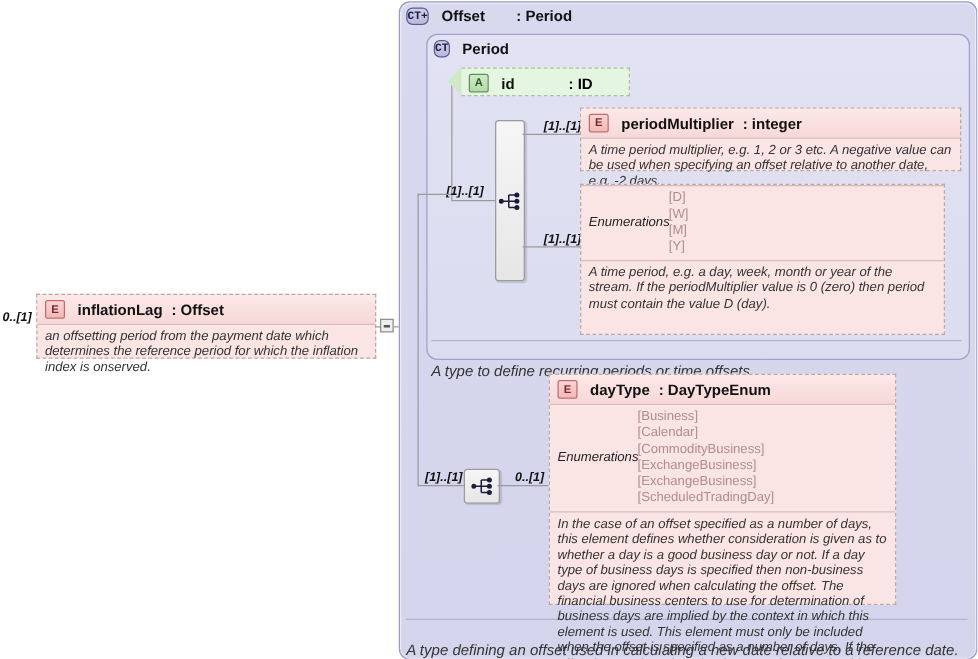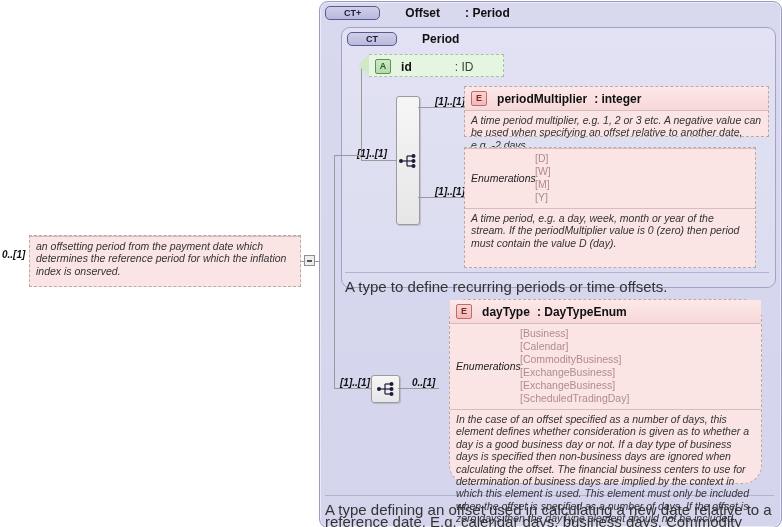--- a/index.html
+++ b/index.html
@@ -21,26 +21,26 @@
   }
   .ct-inner{
     position:absolute;
     background:linear-gradient(to bottom,#e2e2f4,#dcdcf0);
     border:1px solid #a2a2c8;border-radius:9px;
   }
   .badge{
     display:inline-block;border:1px solid #5a5a8c;border-radius:5px;
     background:linear-gradient(to bottom,#cfcfe8,#b9b9dd);
     color:#1b1b44;font-size:9px;font-weight:bold;
-    padding:0 18px;line-height:12px;height:12px;
-    vertical-align:middle;letter-spacing:0px;
+    padding:0 0;line-height:12px;height:12px;
+    vertical-align:middle;letter-spacing:0px;font-family:Liberation Mono, monospace;
   }
   .title-row{position:absolute;white-space:nowrap;}
   .title-row .tname{
-    font-size:12px;font-weight:bold;color:#111;margin-left:22px;
+    font-size:12px;font-weight:bold;color:#111;margin-left:7px;
     vertical-align:middle;
   }
   .title-row .ttype{
     font-size:12px;font-weight:bold;color:#111;
     vertical-align:middle;
   }
 
   
   .ebox{
     position:absolute;
@@ -88,26 +88,26 @@
     border-right:11px solid #cfe8c8;
   }
   .abox .ahead{padding:4px 6px;white-space:nowrap;}
   .abox .ahead .sq{
     display:inline-block;width:14px;height:13px;line-height:13px;text-align:center;
     border:1px solid #5f8f5a;border-radius:2px;
     background:linear-gradient(to bottom,#cfe8c8,#b4dcaa);
     font-size:9px;font-weight:bold;color:#2d5a28;vertical-align:middle;
   }
   .abox .ahead .nm{font-size:12px;font-weight:bold;color:#111;margin-left:7px;vertical-align:middle;text-align:center;}
-  .abox .ahead .tp{font-size:12px;font-weight:normal;color:#404040;vertical-align:middle;}
+  .abox .ahead .tp{font-size:12px;font-weight:bold;color:#000000;vertical-align:middle;}
 
   
   .foot{
-    position:absolute;font-size:15px;line-height:12.4px;color:#333;
-    border-top:1px solid #b3b3d0;padding-top:8px;
+    position:absolute;font-style:italic;font-size:12px;line-height:12.4px;color:#333;
+    border-top:1px solid #b3b3d0;padding-top:18px;
   }
 
   
   .ln{position:absolute;background:#9a9a9a;}
   .lnh{height:1px;}
   .lnv{width:1px;}
   .mult{
     position:absolute;font-style:italic;font-weight:bold;font-size:10px;color:#111;
     white-space:nowrap;
   }
@@ -229,21 +229,21 @@
       <line x1="8" y1="8" x2="13" y2="8" stroke="#1b1b3a" stroke-width="1.2"></line>
       <line x1="8" y1="13" x2="13" y2="13" stroke="#1b1b3a" stroke-width="1.2"></line>
       <circle cx="14.5" cy="3" r="2" fill="#1b1b3a"></circle>
       <circle cx="14.5" cy="8" r="2" fill="#1b1b3a"></circle>
       <circle cx="14.5" cy="13" r="2" fill="#1b1b3a"></circle>
     </svg>
   </div>
   <div class="ln lnh" style="left:398px;top:388px;width:41px;"></div>
   <div class="mult" style="left:412px;top:377px;">0..[1]</div>
 
-  <div class="ebox" style="left:449px;top:299px;width:313px;height:185px;border-radius:19px;">
+  <div class="ebox" style="left:439px;top:299px;width:278px;height:185px;">
     <div class="ehead">
       <span class="sq">E</span>
       <span class="nm">dayType</span>
       <span class="nm" style="margin-left:4px;">: DayTypeEnum</span>
     </div>
     <div class="sep"></div>
     <div class="enums">
       <div class="elabel">Enumerations</div>
       <div class="evals">
         <div>[Business]</div>
@@ -252,20 +252,25 @@
         <div>[ExchangeBusiness]</div>
         <div>[ExchangeBusiness]</div>
         <div>[ScheduledTradingDay]</div>
       </div>
     </div>
     <div class="sep"></div>
     <div class="edesc">In the case of an offset specified as a number of days, this element defines whether consideration is given as to whether a day is a good business day or not. If a day type of business days is specified then non-business days are ignored when calculating the offset. The financial business centers to use for determination of business days are implied by the context in which this element is used. This element must only be included when the offset is specified as a number of days. If the offset is zero days then the dayType element should not be included.</div>
   </div>
 
   <div class="ebox" style="left:29px;top:235px;width:272px;height:52px;">
+    <div class="ehead">
+      <span class="sq">E</span>
+      <span class="nm">inflationLag</span>
+      <span class="nm" style="margin-left:4px;">: Offset</span>
+    </div>
     <div class="sep"></div>
     <div class="edesc">an offsetting period from the payment date which determines the reference period for which the inflation index is onserved.</div>
   </div>
   <div class="mult" style="left:2px;top:249px;">0..[1]</div>
 
   <div class="ln lnh" style="left:301px;top:261px;width:4px;"></div>
   <div class="collapse" style="left:304px;top:255px;">
       <i></i>
     </div>
   <div class="ln lnh" style="left:315px;top:261px;width:4px;"></div>

